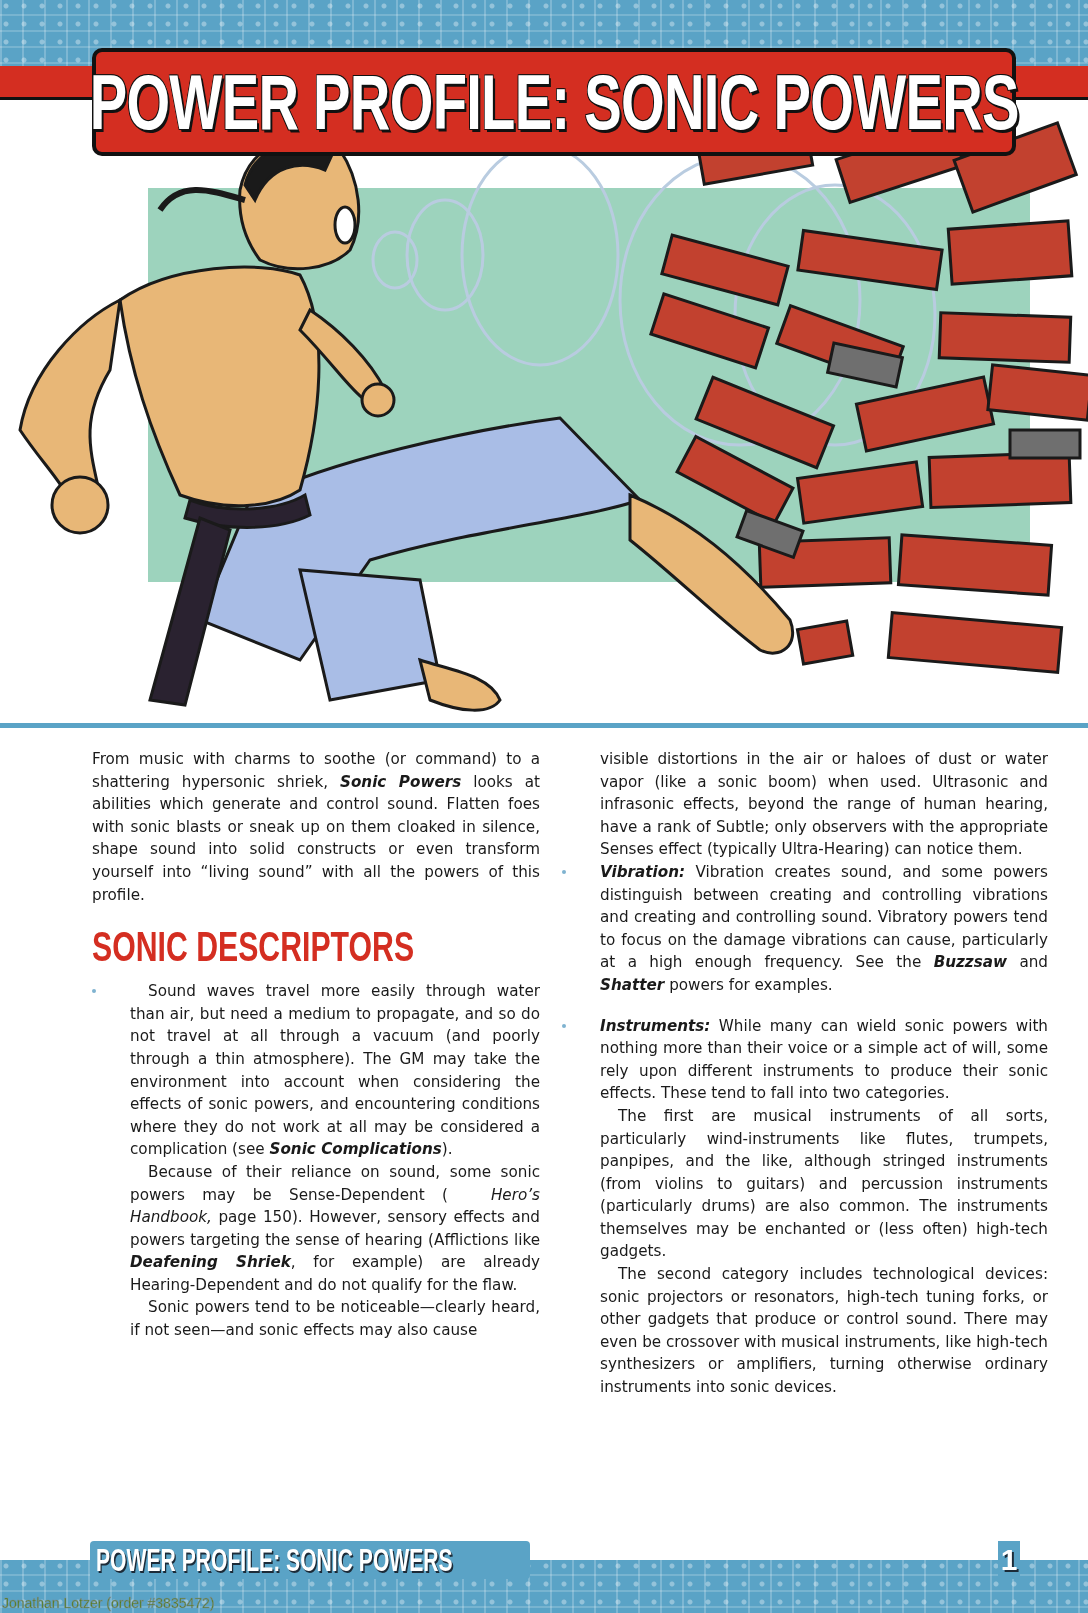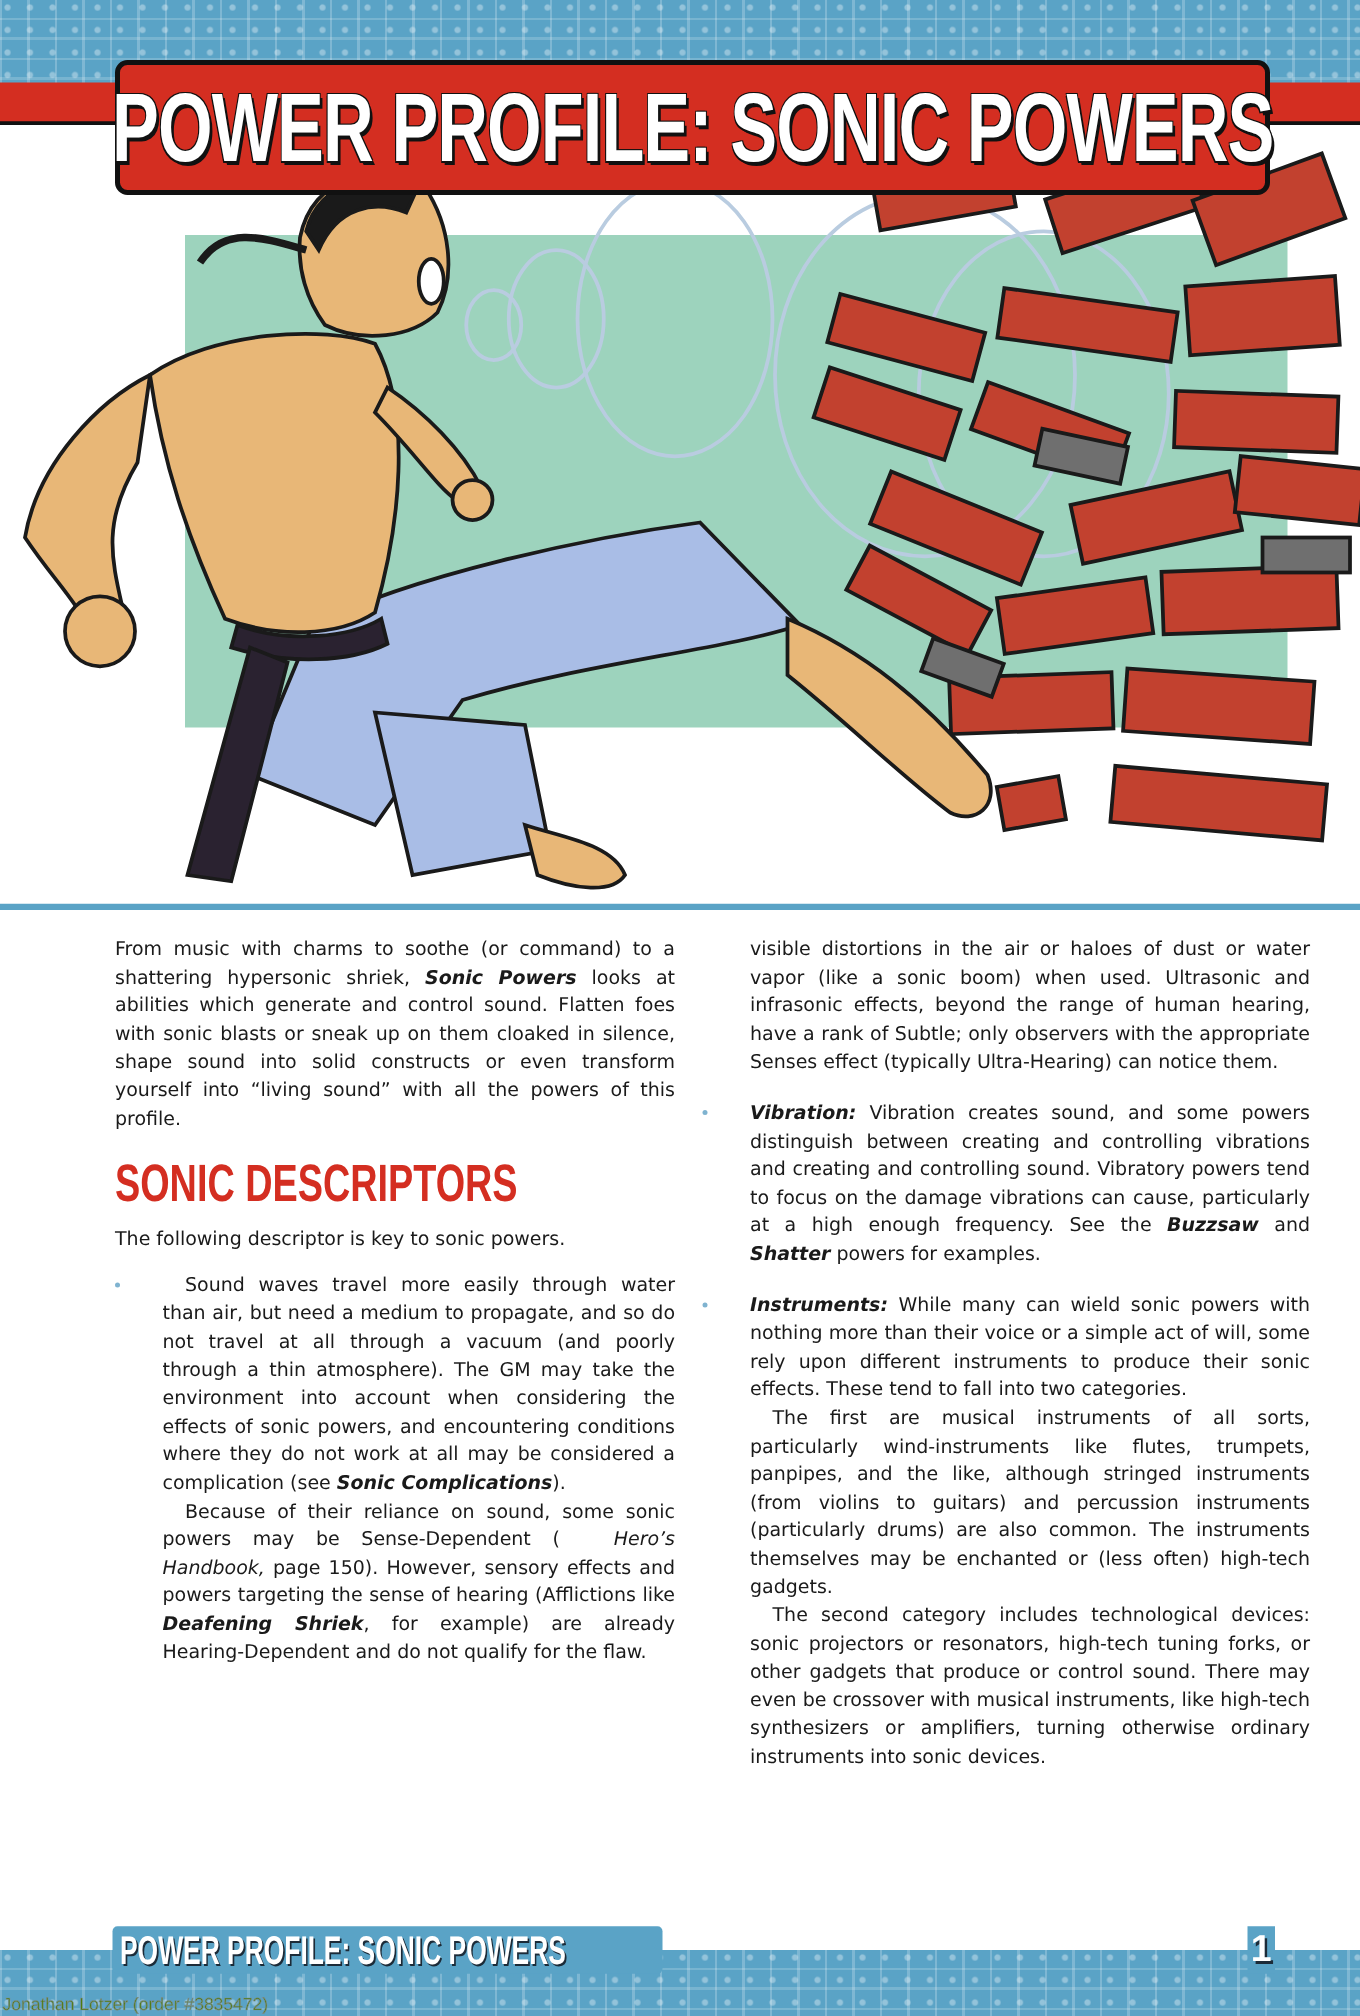--- a/index.html
+++ b/index.html
@@ -159,31 +159,31 @@
   <span class="title-text">POWER PROFILE: SONIC POWERS</span>
 </div>
 
 <div class="divider"></div>
 
 <div class="col col-left">
   <p><span>From music with charms to soothe (or command) to a shattering hypersonic shriek, </span><b>Sonic Powers</b><span> looks at abilities which generate and control sound. Flatten foes with sonic blasts or sneak up on them cloaked in silence, shape sound into solid constructs or even transform yourself into “living sound” with all the powers of this profile.</span></p>
 
   <h2 class="section-heading">SONIC DESCRIPTORS</h2>
 
-  <p class="lead">The following descriptor is key to sonic powers.</p>
 
   <div class="bullet">
     <span class="bullet-dot"></span>
     <p class="indent"><span>Sound waves travel more easily through water than air, but need a medium to propagate, and so do not travel at all through a vacuum (and poorly through a thin atmosphere). The GM may take the environment into account when considering the effects of sonic powers, and encountering conditions where they do not work at all may be considered a complication (see </span><b>Sonic Complications</b><span>).</span></p>
     <p class="indent"><span>Because of their reliance on sound, some sonic powers may be Sense-Dependent (</span><i>Hero’s Handbook,</i><span> page 150). However, sensory effects and powers targeting the sense of hearing (Afflictions like </span><b>Deafening Shriek</b><span>, for example) are already Hearing-Dependent and do not qualify for the flaw.</span></p>
+    <p class="indent">Sonic powers tend to be noticeable—clearly heard, if not seen—and sonic effects may also cause</p>
   </div>
 </div>
 
 <div class="col col-right">
-  <p style="margin-bottom:18px;">visible distortions in the air or haloes of dust or water vapor (like a sonic boom) when used. Ultrasonic and infrasonic effects, beyond the range of human hearing, have a rank of Subtle; only observers with the appropriate Senses effect (typically Ultra-Hearing) can notice them.</p>
+  <p style="">visible distortions in the air or haloes of dust or water vapor (like a sonic boom) when used. Ultrasonic and infrasonic effects, beyond the range of human hearing, have a rank of Subtle; only observers with the appropriate Senses effect (typically Ultra-Hearing) can notice them.</p>
 
   <div class="bullet">
     <span class="bullet-dot"></span>
     <p><b>Vibration:</b><span> Vibration creates sound, and some powers distinguish between creating and controlling vibrations and creating and controlling sound. Vibratory powers tend to focus on the damage vibrations can cause, particularly at a high enough frequency. See the </span><b>Buzzsaw</b><span> and </span><b>Shatter</b><span> powers for examples.</span></p>
   </div>
 
   <div class="bullet">
     <span class="bullet-dot"></span>
     <p><b>Instruments:</b><span> While many can wield sonic powers with nothing more than their voice or a simple act of will, some  rely upon different instruments to produce their sonic effects. These tend to fall into two categories.</span></p>
     <p class="indent">The first are musical instruments of all sorts, particularly wind-instruments like flutes, trumpets, panpipes, and the like, although stringed instruments (from violins to guitars) and percussion instruments (particularly drums) are also common. The instruments themselves may be enchanted or (less often) high-tech gadgets.</p>

